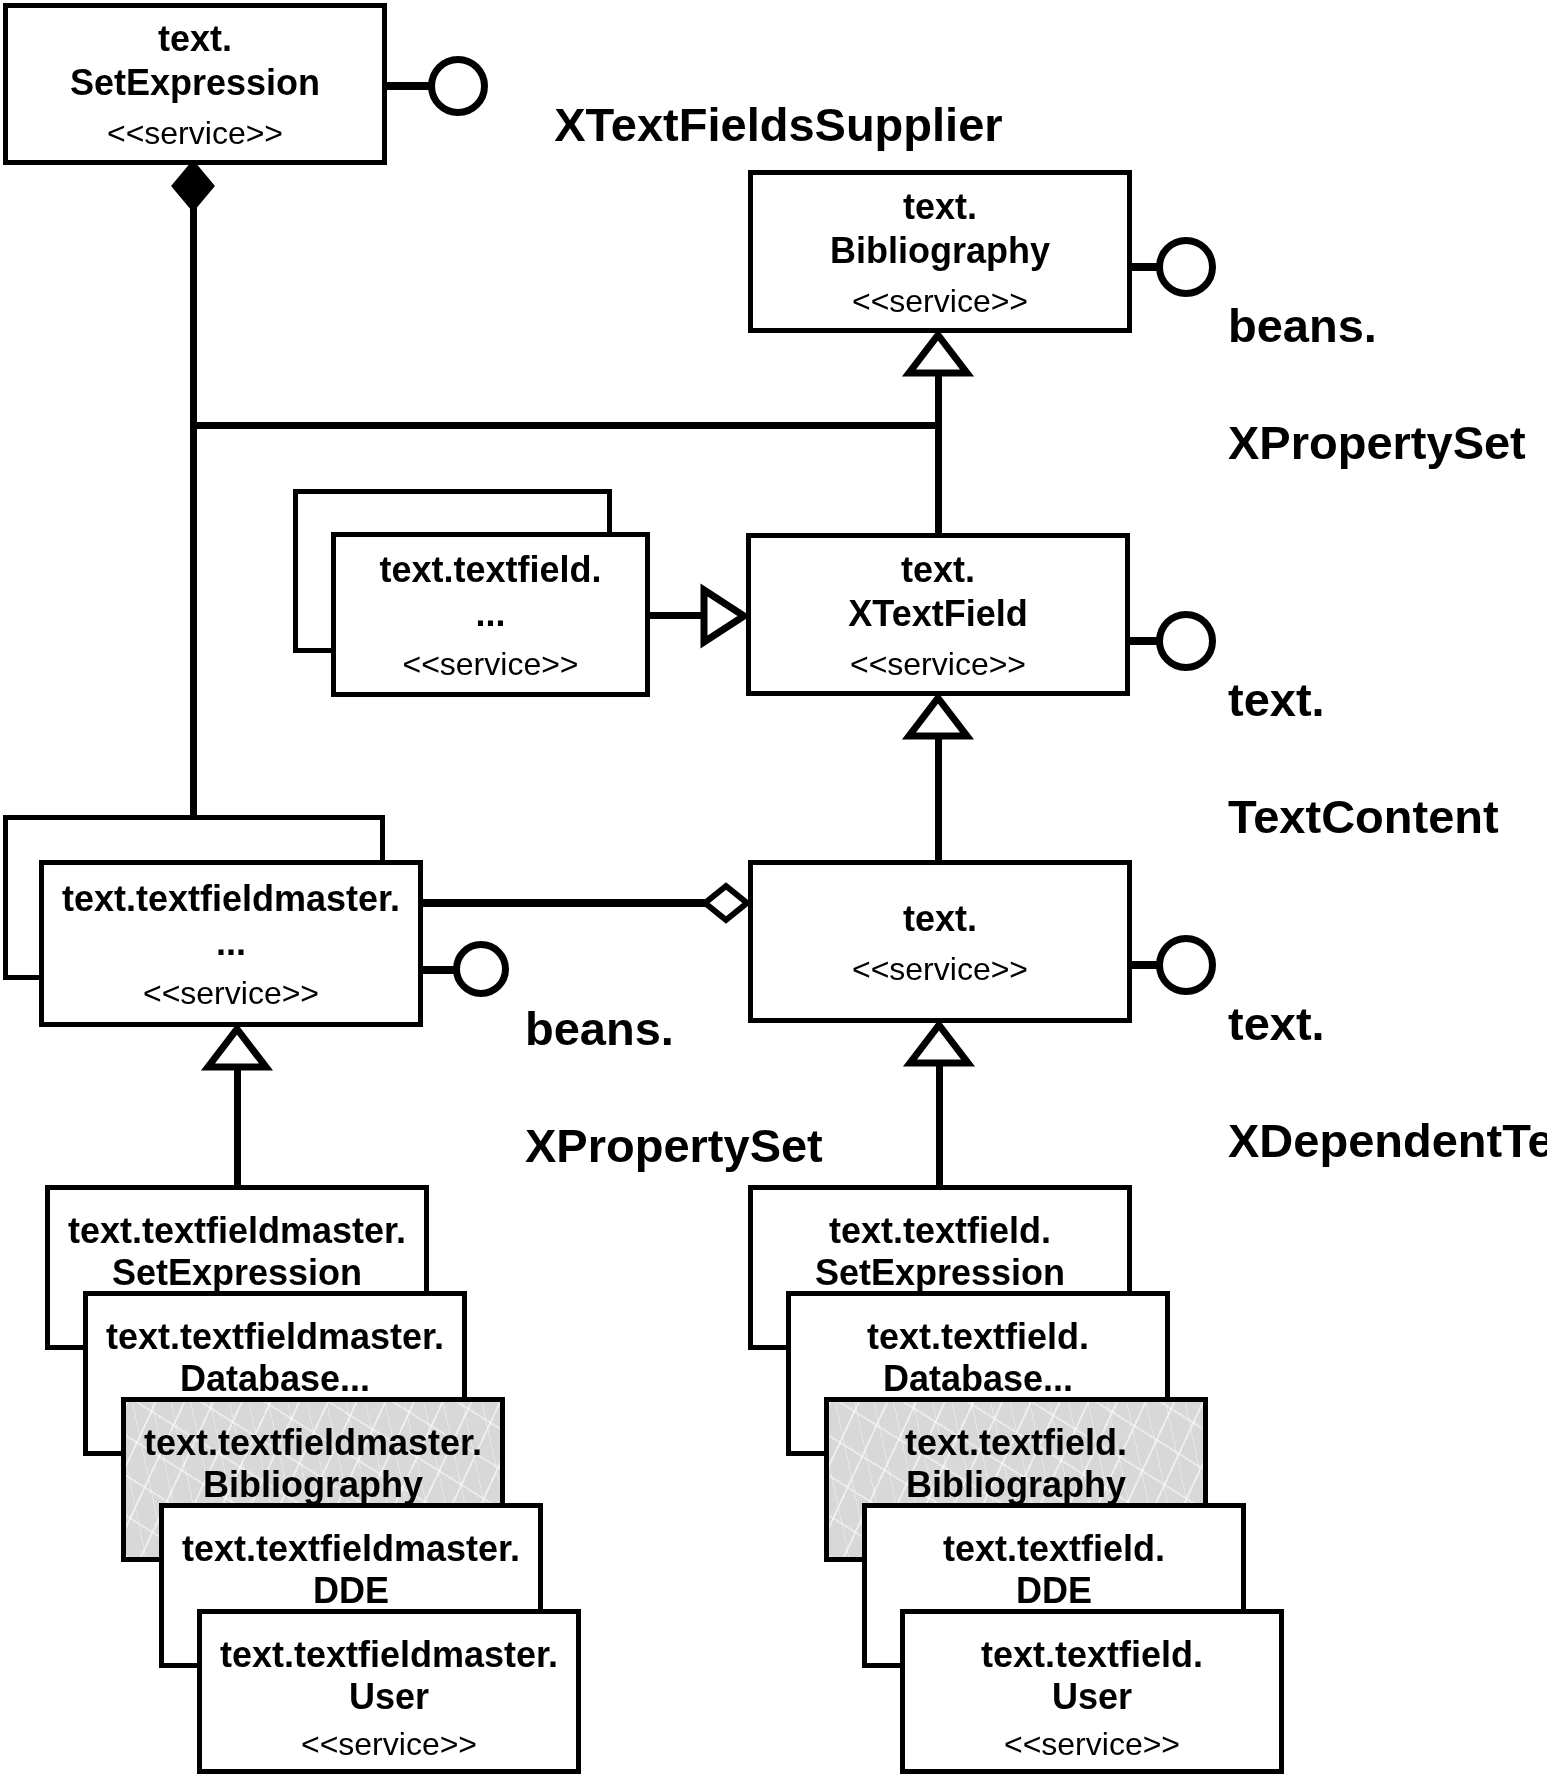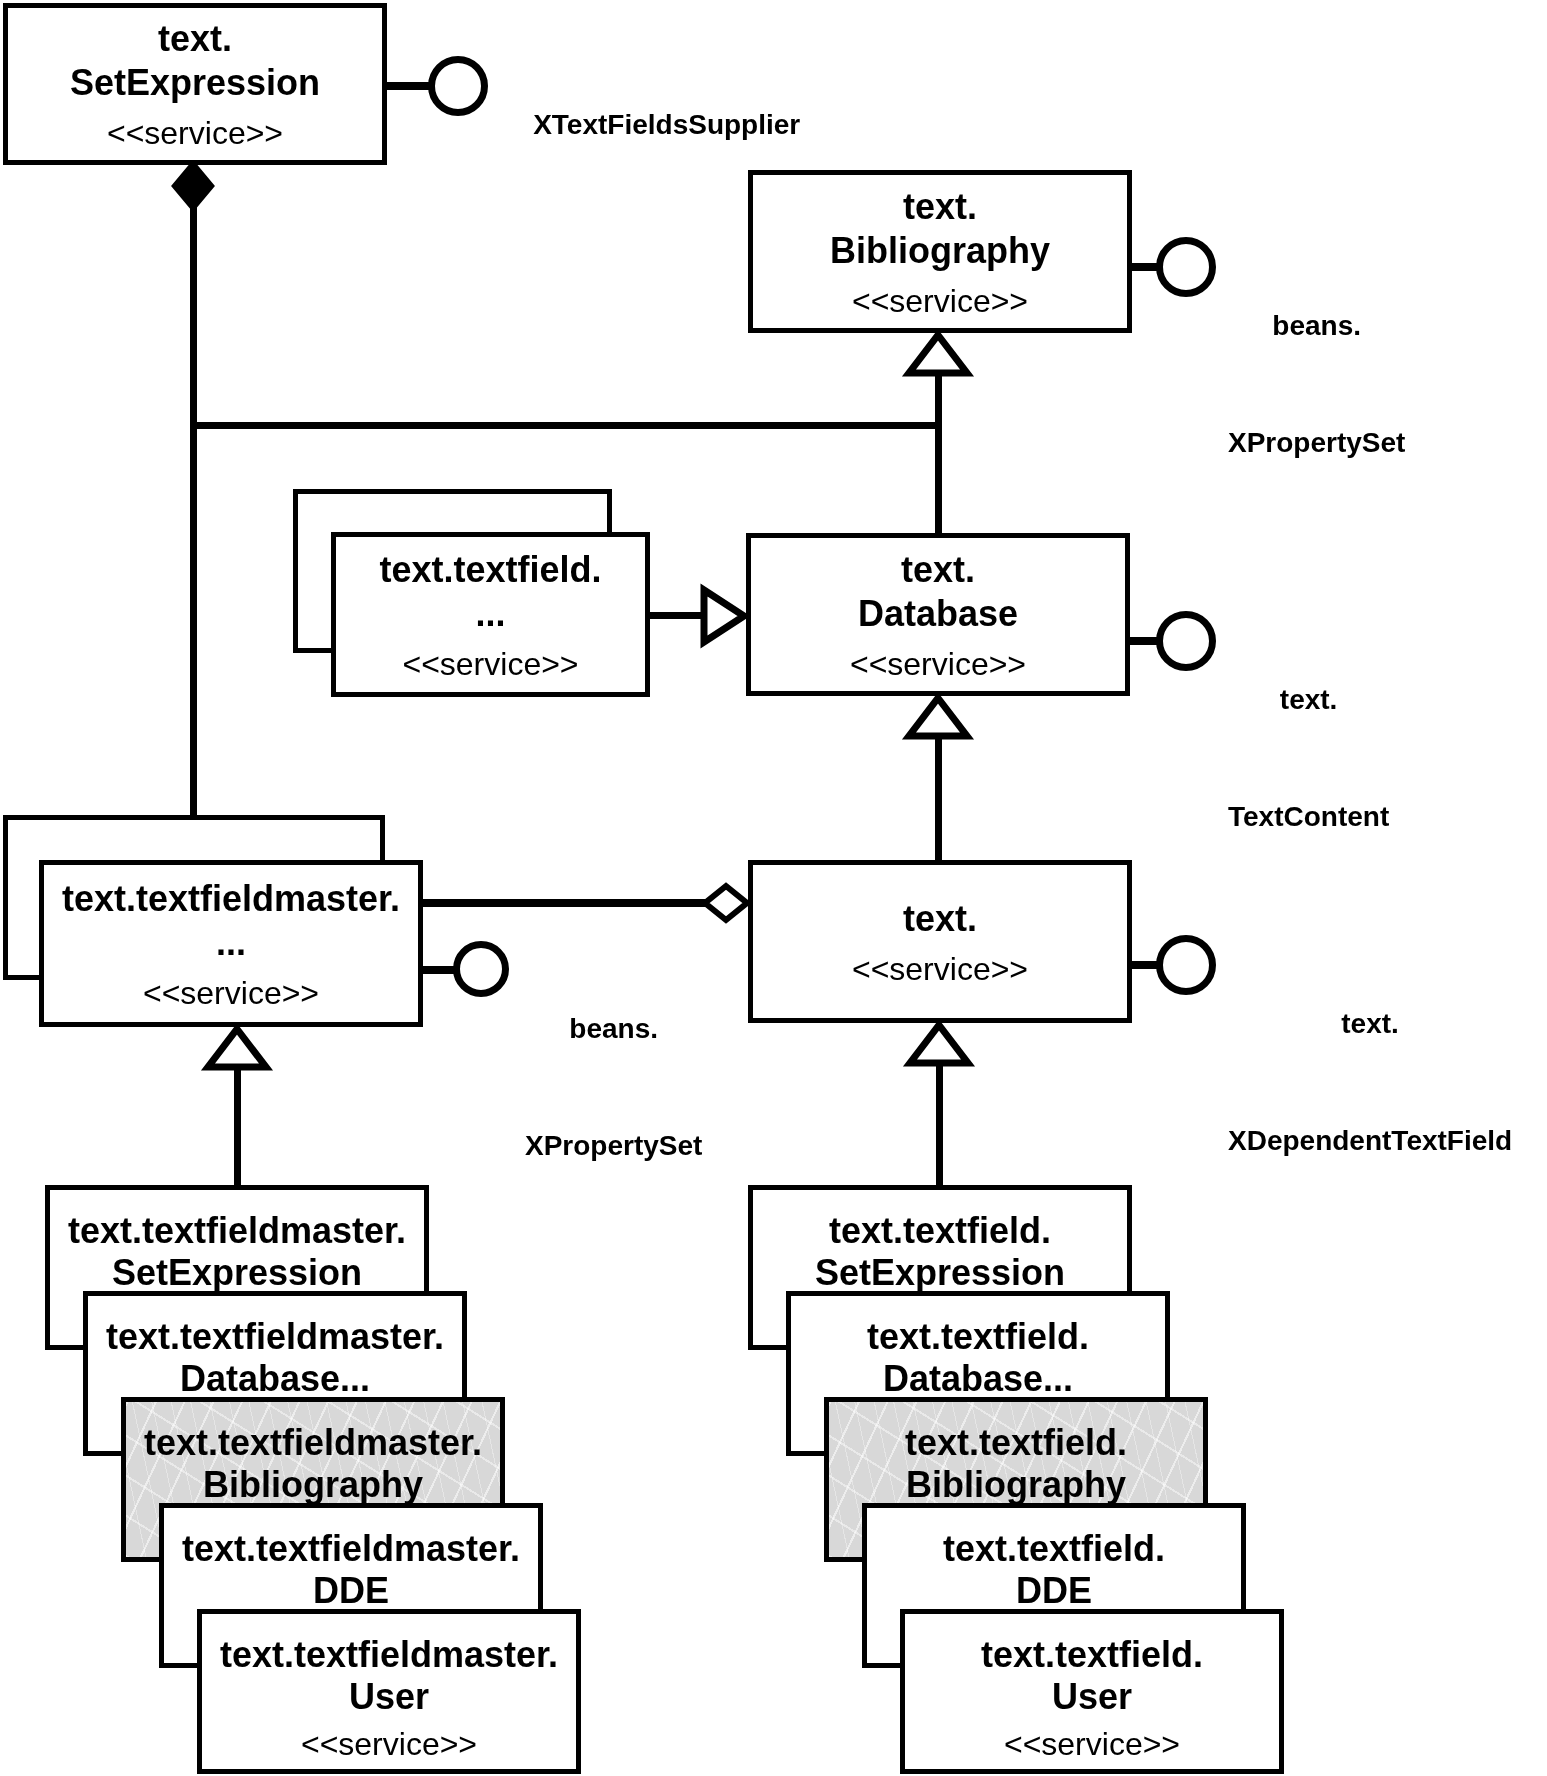--- a/index.html
+++ b/index.html
@@ -26,21 +26,21 @@
     background-image:
       repeating-linear-gradient(115deg, rgba(255,255,255,.55) 0 2px, rgba(255,255,255,0) 2px 26px),
       repeating-linear-gradient(32deg,  rgba(255,255,255,.45) 0 2px, rgba(255,255,255,0) 2px 34px),
       repeating-linear-gradient(78deg,  rgba(255,255,255,.35) 0 1px, rgba(255,255,255,0) 1px 19px);
   }
   .hline,.vline{position:absolute;background:#000;}
   .lolli{
     position:absolute;box-sizing:border-box;width:60px;height:60px;
     border:7px solid #000;border-radius:50%;background:#fff;
   }
-  .ilabel{position:absolute;font-weight:bold;font-size:28px;line-height:39px;white-space:pre;text-align:center;}
+  .ilabel{position:absolute;font-weight:bold;font-size:47px;line-height:39px;white-space:pre;}
   .shape{position:absolute;}
   svg{display:block;overflow:visible;}
 </style>
 </head>
 <body>
 
 <div id="canvas">
 
   <div class="vline" style="left:190px;top:205px;width:7px;height:612px;"></div>
 
@@ -120,21 +120,21 @@
 
   <div class="box" style="left:293px;top:489px;width:319px;height:164px;"></div>
   <div class="box" style="left:331px;top:532px;width:319px;height:165px;">
     <div class="name">text.textfield.</div>
     <div class="name">...</div>
     <div class="stereo">&lt;&lt;service&gt;&gt;</div>
   </div>
 
   <div class="box" style="left:746px;top:533px;width:384px;height:163px;">
     <div class="name">text.</div>
-    <div class="name">Database</div>
+    <div class="name">XTextField</div>
     <div class="stereo">&lt;&lt;service&gt;&gt;</div>
   </div>
 
   <div class="box" style="left:3px;top:815px;width:382px;height:165px;"></div>
   <div class="box" style="left:39px;top:860px;width:384px;height:167px;">
     <div class="name">text.textfieldmaster.</div>
     <div class="name">...</div>
     <div class="stereo">&lt;&lt;service&gt;&gt;</div>
   </div>
 

